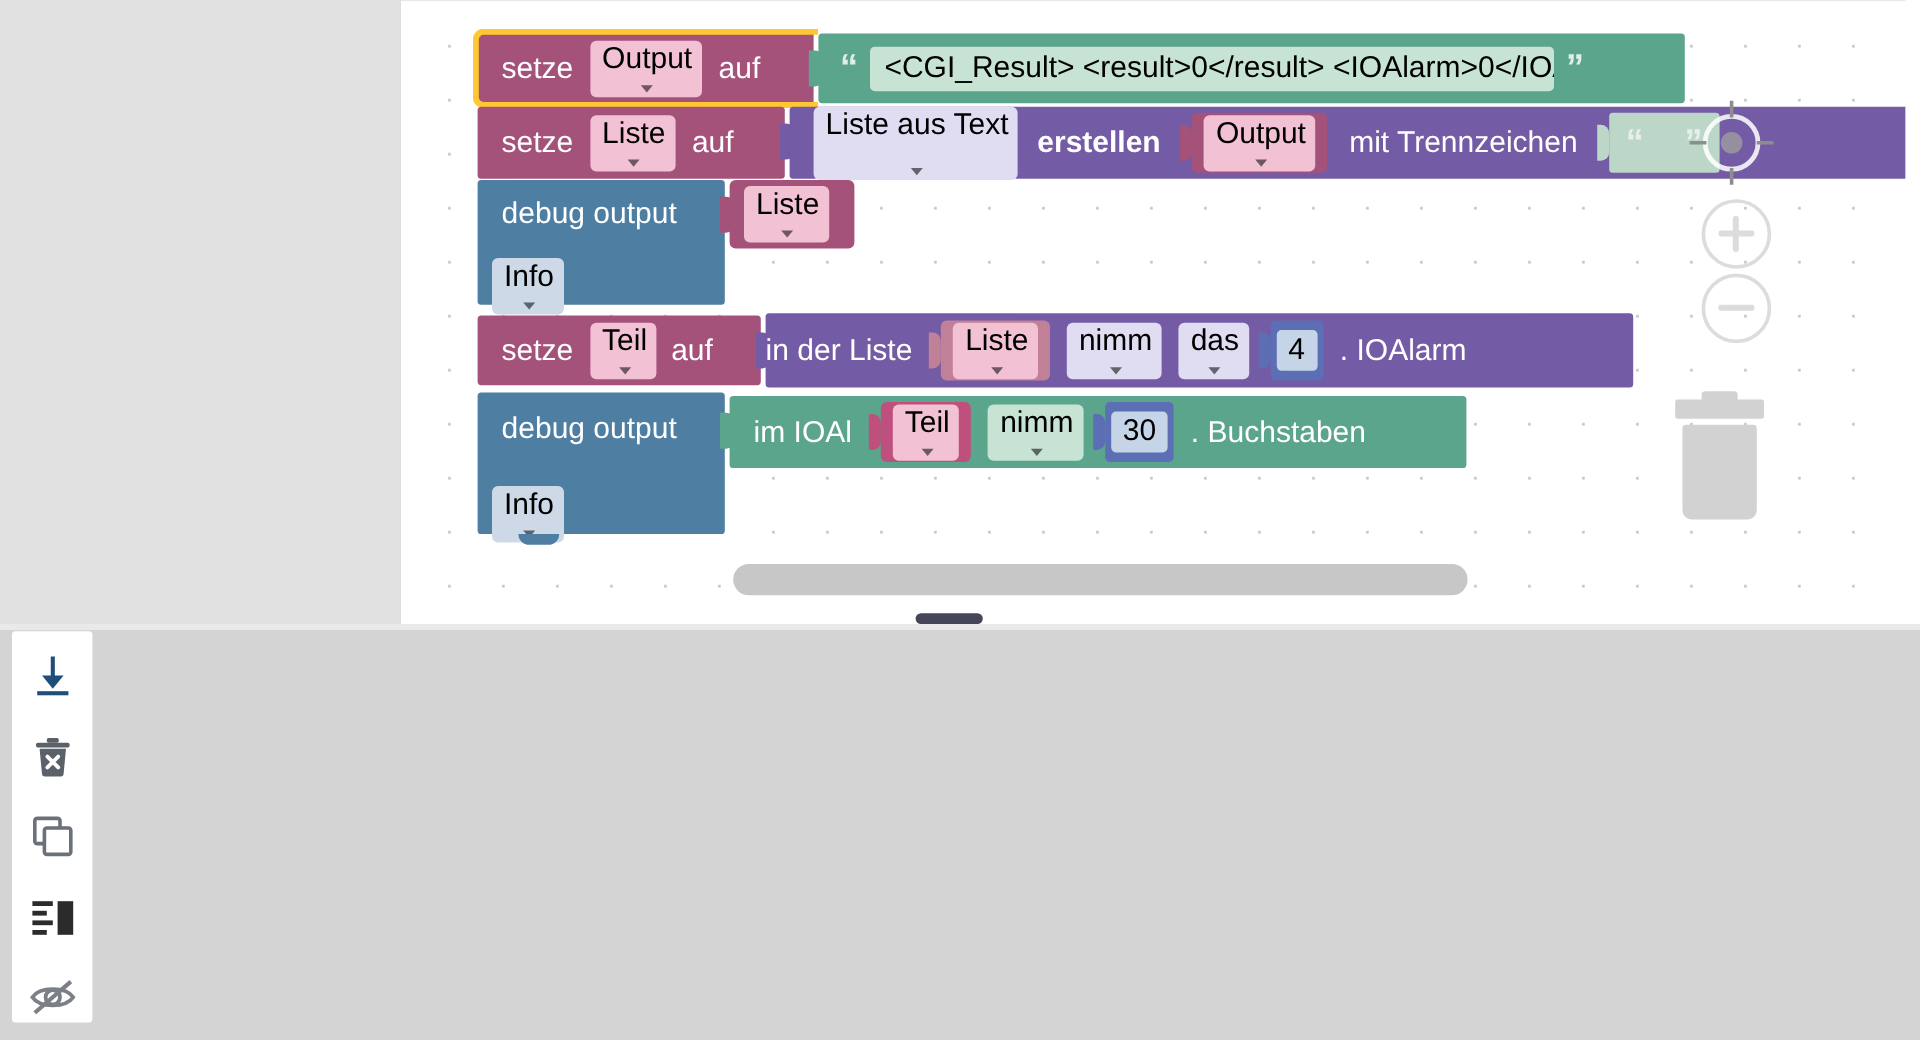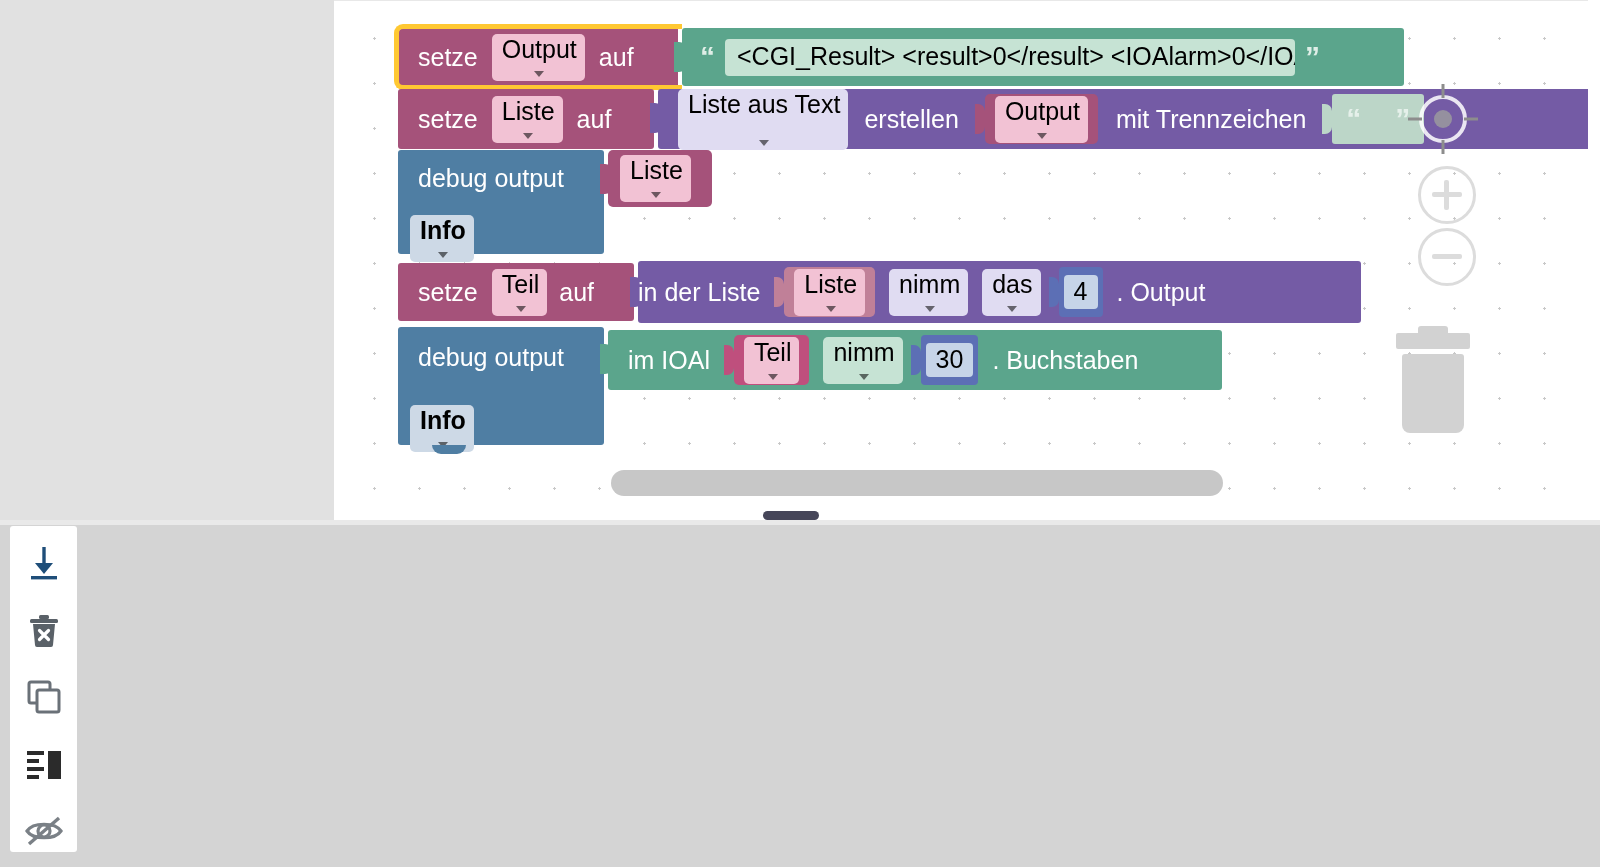--- a/index.html
+++ b/index.html
@@ -49,21 +49,21 @@
     display:inline-flex; align-items:center; gap:6px;
     border-radius:5px; padding:3px 8px 4px 10px;
     font-size:25px; line-height:1; color:#000; white-space:nowrap;flex-direction:column;
   }
   .field .caret {
     width:0; height:0; border-left:5px solid transparent; border-right:5px solid transparent;
     border-top:6px solid rgba(0,0,0,.55); margin-top:3px; flex:0 0 auto;
   }
   .f-var   { background:#f2c2d4; }
   .f-light { background:#e0dcf2; }
-  .f-blue  { background:#cdd9e6;font-weight:bold; }
+  .f-blue  { background:#cdd9e6; }
   .f-green { background:#c6e3d4; }
 
   .numfield {
     display:inline-flex; align-items:center; justify-content:center;
     background:#c6d4e8; color:#000; font-size:25px; line-height:1;
     border-radius:4px; padding:4px 10px 5px; min-width:34px;
   }
 
   .strfield {
     display:inline-flex; align-items:center;
@@ -166,21 +166,21 @@
         </span>
         <span class="row-label" style="margin-left:14px;">auf</span>
       </div>
       <div style="position:absolute; left:316px; top:103px; width:12px; height:30px; background:#745ba5; border-radius:0 7px 7px 0;"></div>
 
       <div class="block c-list" style="left:324px; top:89px; width:1192px; height:60px;">
         <span class="field f-light" style="margin-left:20px;gap:20px;">
           <span>Liste aus Text</span>
           <span class="caret"></span>
         </span>
-        <span class="row-label" style="margin-left:16px;">erstellen</span>
+        <span class="row-label" style="margin-left:16px;font-weight:bold;">erstellen</span>
         <span style="display:inline-block; width:10px; height:30px; background:#a5527a; border-radius:0 7px 7px 0; margin-left:16px;"></span>
         <span class="block c-statement-set" style="position:relative; height:50px; border-radius:5px; padding:0 4px;">
           <span class="field f-var" style="margin:0 6px;">
             <span>Output</span>
             <span class="caret"></span>
           </span>
         </span>
         <span class="row-label" style="margin-left:18px;">mit Trennzeichen</span>
         <span style="display:inline-block; width:10px; height:30px; background:#bcd6c8; border-radius:0 7px 7px 0; margin-left:16px;"></span>
         <span class="block c-text" style="position:relative; height:50px; background:#bcd6c8; border-radius:3px; padding:0 14px;">
@@ -237,21 +237,21 @@
           <span class="caret"></span>
         </span>
         <span class="field f-light" style="margin-left:14px;">
           <span>das</span>
           <span class="caret"></span>
         </span>
         <span style="display:inline-block; width:10px; height:30px; background:#5c6fb5; border-radius:0 7px 7px 0; margin-left:8px;"></span>
         <span class="block" style="position:relative; height:50px; background:#5c6fb5; border-radius:4px; padding:0 5px;">
           <span class="numfield">4</span>
         </span>
-        <span class="row-label" style="margin-left:14px;">.  Output</span>
+        <span class="row-label" style="margin-left:14px;">.  IOAlarm</span>
       </div>
 
       <div class="block c-debug" style="left:64px; top:327px; width:206px; height:118px; align-items:flex-start;">
         <span class="row-label" style="margin-left:20px; margin-top:18px;">debug output</span>
       </div>
       <span class="field f-blue" style="position:absolute; left:76px; top:405px;">
         <span>Info</span>
         <span class="caret"></span>
       </span>
       <div style="position:absolute; left:266px; top:344px; width:12px; height:30px; background:#5ba58c; border-radius:0 7px 7px 0;"></div>

